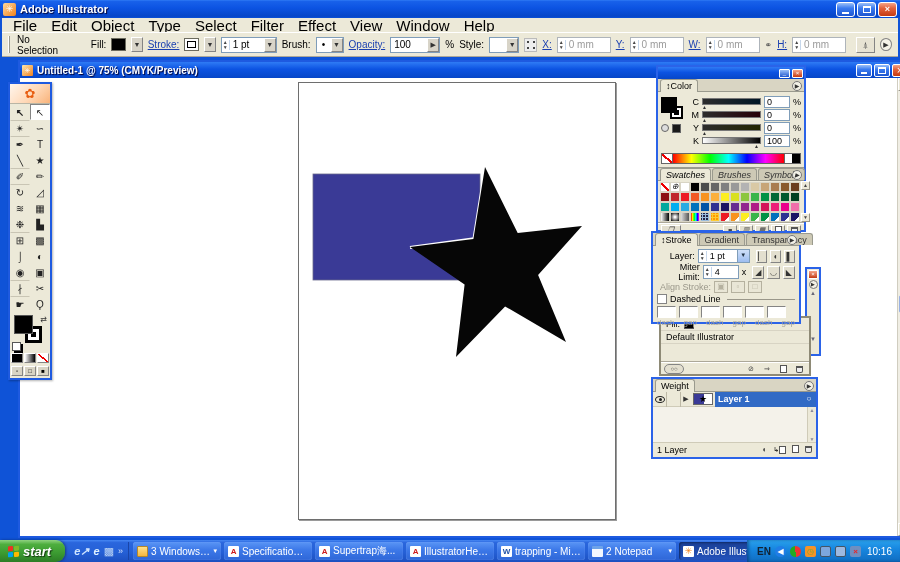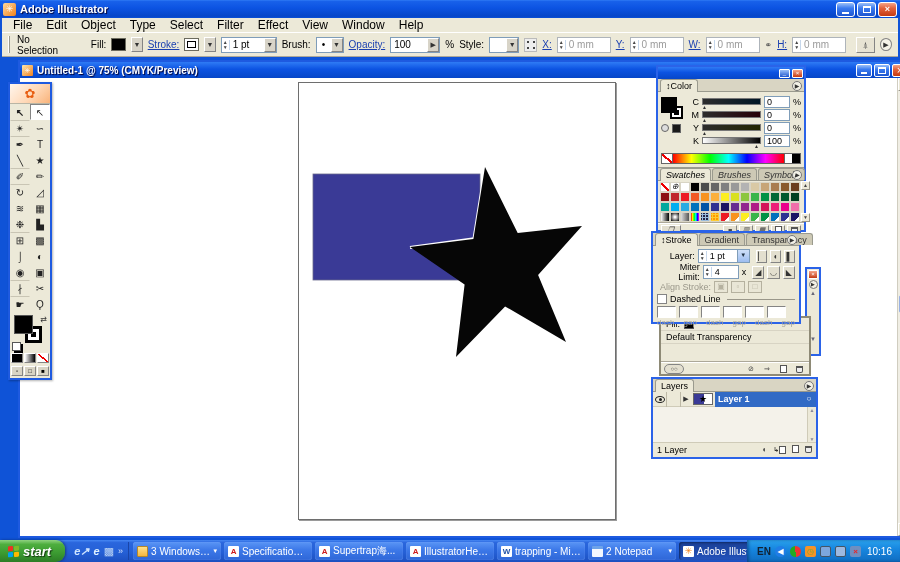--- a/index.html
+++ b/index.html
@@ -16,21 +16,21 @@
   .tbtns{display:flex;gap:2px;}
   .tbtn{width:19px;height:15px;border:1px solid #fff;border-radius:3px;
     background:linear-gradient(180deg,#9cc0f8,#3a7bf0 40%,#1e55cf);color:#fff;
     display:flex;align-items:center;justify-content:center;font-size:9px;font-weight:bold;}
   .tbtn.close{background:linear-gradient(180deg,#f5a589,#e4633c 40%,#c43a12);}
   .gl-min{width:7px;height:2px;background:#fff;margin-top:7px;}
   .gl-restore{width:8px;height:7px;border:1px solid #fff;border-top:2px solid #fff;background:transparent;}
 
   .menubar{position:absolute;left:2px;top:18px;width:896px;height:14px;background:#ece9d8;
     display:flex;align-items:center;padding-left:4px;}
-  .menuitem{padding:0 7px;font-size:12px;color:#000;}
+  .menuitem{padding:0 7px;font-size:15px;color:#000;}
 
   .controlbar{position:absolute;left:2px;top:32px;width:896px;height:25px;background:#ece9d8;
     border-top:1px solid #fff;border-bottom:1px solid #aca899;
     display:flex;align-items:center;gap:5px;padding:0 6px;font-size:10px;color:#000;}
   .grip{width:2px;height:17px;border-left:1px solid #fff;border-right:1px solid #9a9a8e;margin-right:2px;}
   .linklabel{color:#1a3fb0;text-decoration:underline;}
   .chip{width:16px;height:13px;border:1px solid #6b6b5e;}
   .chip.black{background:#000;}
   .chip.white{background:#fff;box-shadow:inset 0 0 0 2px #fff,inset 0 0 0 3px #000;}
   .ddarrow{width:12px;height:15px;border:1px solid;border-color:#fff #848484 #848484 #fff;background:#d8d4c8;
@@ -623,21 +623,21 @@
       <span style="font-size:6px;color:#667;">▼</span>
     </div>
   </div>
 
   <div class="palette" style="left:659px;top:316px;width:152px;height:60px;z-index:5;border-color:#8e8a76;">
     <div class="aprow">
       <span>Fill:</span>
       <span class="apchip"></span>
     </div>
     <div class="aprow">
-      <span>Default Transparency</span>
+      <span>Default Illustrator</span>
     </div>
     <div class="apempty"></div>
     <div class="pbottom" style="margin-top:0;">
       <span class="pillbtn">○○</span>
       <span style="flex:1"></span>
       <span class="pbtn" style="border:none;background:none;">⊘</span>
       <span class="pbtn" style="border:none;background:none;">⇒</span>
       <span class="pbtn" style="border:none;background:none;">
           <span class="newdoc-icon"></span>
         </span>
@@ -702,21 +702,21 @@
         <span>gap</span>
         <span>dash</span>
         <span>gap</span>
         <span>dash</span>
         <span>gap</span>
       </div>
   </div>
 
   <div class="palette" style="left:651px;top:377px;width:167px;height:82px;z-index:6;">
     <div class="tabsrow">
-      <span class="ptab active">Layers</span>
+      <span class="ptab active">Weight</span>
       <span class="pmenu">▶</span>
     </div>
     <div class="lrow">
       <span class="lcell">
           <span class="eye-icon"></span>
         </span>
       <span class="lcell"></span>
       <span class="lexpand">▶</span>
       <span class="lthumb">★</span>
       <span class="lname">Layer 1</span>

